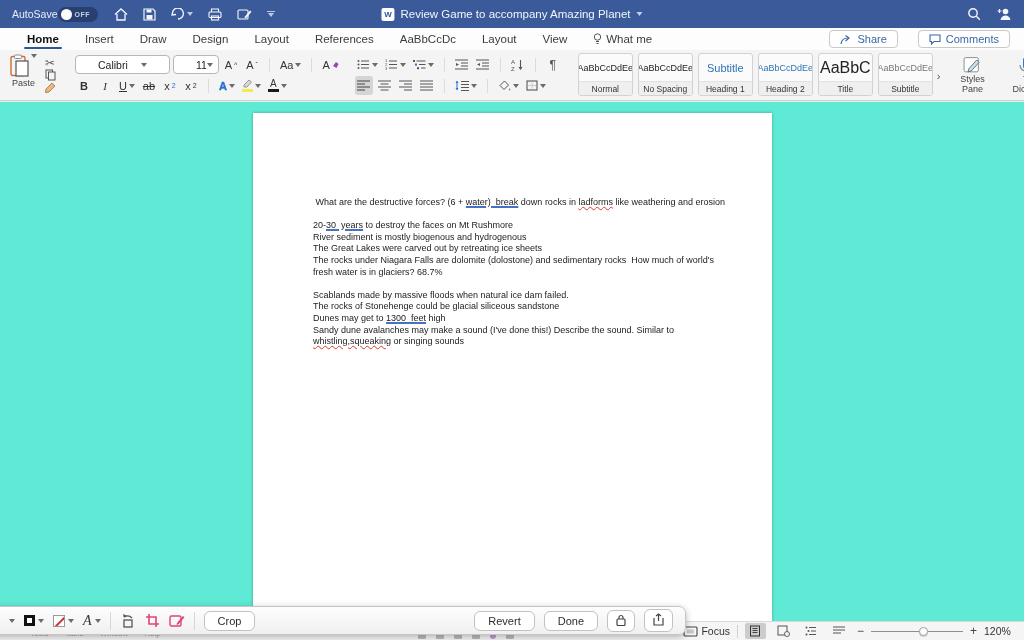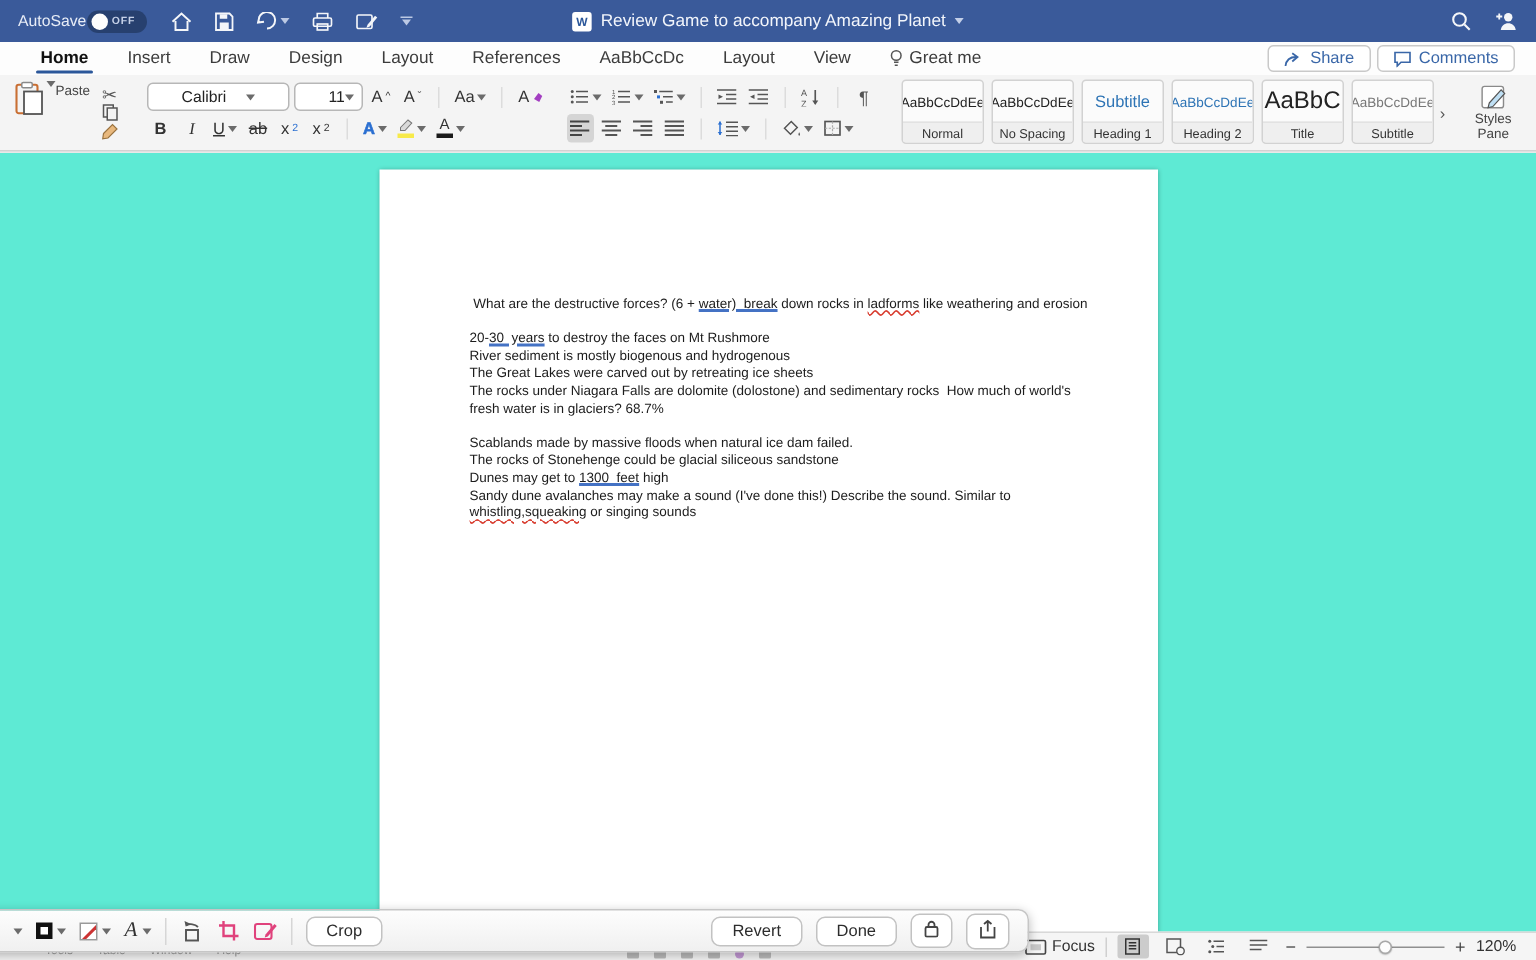--- a/index.html
+++ b/index.html
@@ -20,34 +20,34 @@
     display:flex;align-items:center;justify-content:center}
   .tb-right{margin-left:auto;display:flex;align-items:center;gap:16px}
   .chev{width:0;height:0;border-left:3px solid transparent;border-right:3px solid transparent;border-top:4px solid #6b6b6b;display:inline-block}
   .chev.light{border-top-color:#c3cfe8}
   
   .tabsrow{position:absolute;top:28px;left:0;right:0;height:22px;background:#fdfdfd;display:flex;align-items:center;padding:0 14px}
   .tabs{display:flex;align-items:flex-end;gap:0;height:100%}
   .tab{font-size:11.5px;color:#3c3c3c;padding:3px 13px 4px;cursor:pointer;display:flex;align-items:center;gap:4px;height:100%;position:relative}
   .tab.active{color:#111;font-weight:bold}
   .tab.active::after{content:"";position:absolute;left:10px;right:10px;bottom:1px;height:2.5px;background:var(--accent,#2b579a);border-radius:2px}
-  .tabs-right{margin-left:auto;display:flex;gap:4px}
+  .tabs-right{margin-left:auto;display:flex;gap:20px}
   .pill-btn{display:flex;align-items:center;gap:5px;border:1px solid #c9c9c9;border-radius:4px;background:#fff;
     color:#3a67a8;font-size:11px;padding:2px 10px;cursor:pointer}
   
   .ribbon{position:absolute;top:50px;left:0;right:0;height:51px;background:#f4f4f4;border-bottom:1px solid #d2d2d2;
     display:flex;align-items:stretch;padding:4px 6px;color:#555}
   .vsep{width:1px;background:#dcdcdc;margin:2px 5px}
   .rbtn{display:flex;align-items:center;justify-content:center;min-width:18px;height:19px;border-radius:3px;cursor:pointer;
     font-size:11px;color:#333;padding:0 2px;gap:2px}
   .rbtn.active{background:#d5d5d5}
   .grp{display:flex;flex-direction:column;justify-content:space-between;padding:1px 2px}
   .row{display:flex;align-items:center;gap:3px}
   .paste-grp{display:flex;gap:4px;padding:0 4px}
-  .paste-main{display:flex;flex-direction:row;cursor:pointer}
+  .paste-main{display:flex;flex-direction:column;align-items:center;cursor:pointer}
   .paste-lbl{font-size:9px;color:#444;margin-top:1px}
   .mini-col{display:flex;flex-direction:column;justify-content:space-between;padding:2px 0}
   .mini-col .rbtn{height:13px;font-size:11px}
   .select{display:flex;align-items:center;justify-content:space-between;background:#fff;border:1px solid #b7b7b7;
     border-radius:4px;height:19px;font-size:10.5px;color:#222;padding:0 22px;cursor:pointer}
   .glyph{font-size:11px;color:#333}
   .gsup{font-size:7px;vertical-align:super}
   .underl{text-decoration:underline}
   .strike-g{text-decoration:line-through}
   .fx-a{color:#2a6fd1;font-weight:bold;-webkit-text-stroke:.4px #2a6fd1}
@@ -195,21 +195,21 @@
         <span>Layout</span>
       </div>
       <div class="tab">
         <span>View</span>
       </div>
       <div class="tab">
         <svg width="9" height="12" viewBox="0 0 9 12">
           <circle cx="4.5" cy="4" r="3.2" fill="none" stroke="#555" stroke-width="1"></circle>
           <path d="M3 8.5h3M3.5 10.5h2" stroke="#555" stroke-width="1"></path>
         </svg>
-        <span>Great me</span>
+        <span>What me</span>
       </div>
     </div>
   <div class="tabs-right">
     <span class="pill-btn">
       <svg width="12" height="11" viewBox="0 0 12 11">
           <path d="M1 10c.5-4 3-6 7-6" fill="none" stroke="#3a67a8" stroke-width="1.2"></path>
           <path d="M5.5 1.5 9 4 5.5 7" fill="none" stroke="#3a67a8" stroke-width="1.2"></path>
         </svg>
       <span>Share</span>
     </span>

